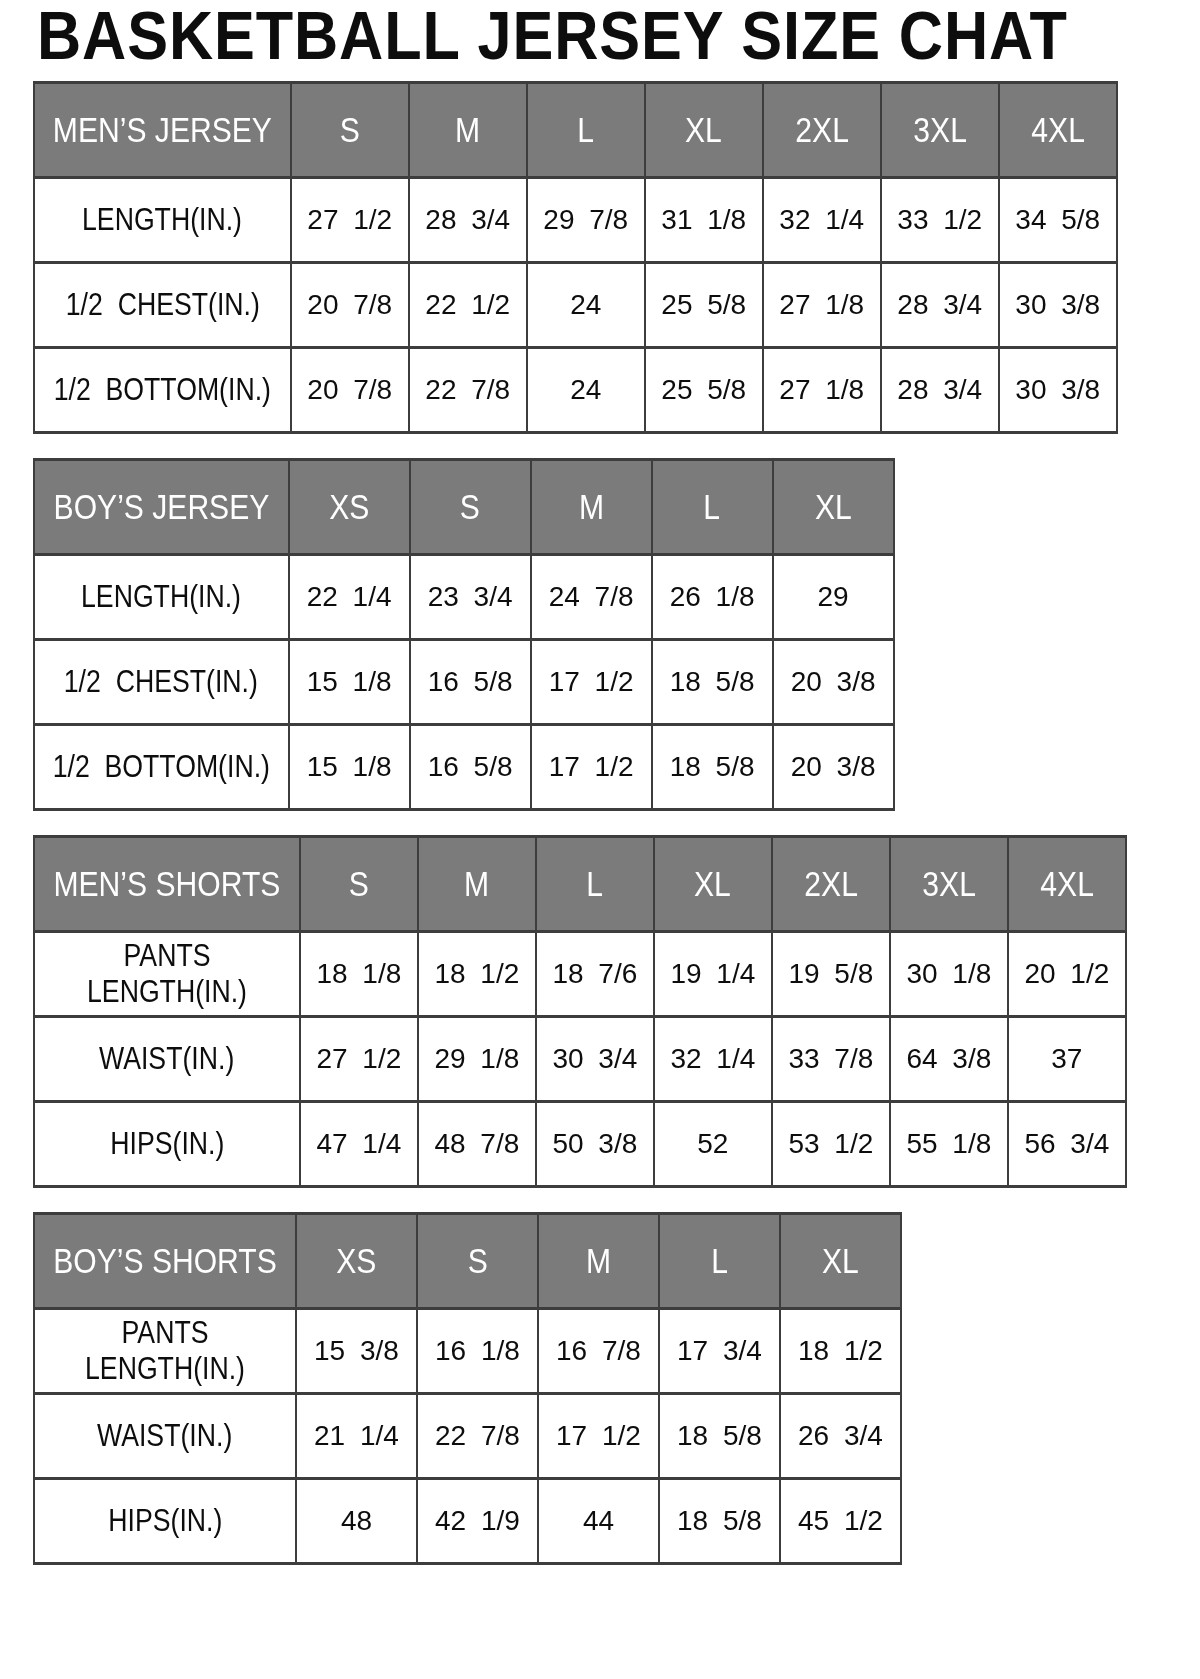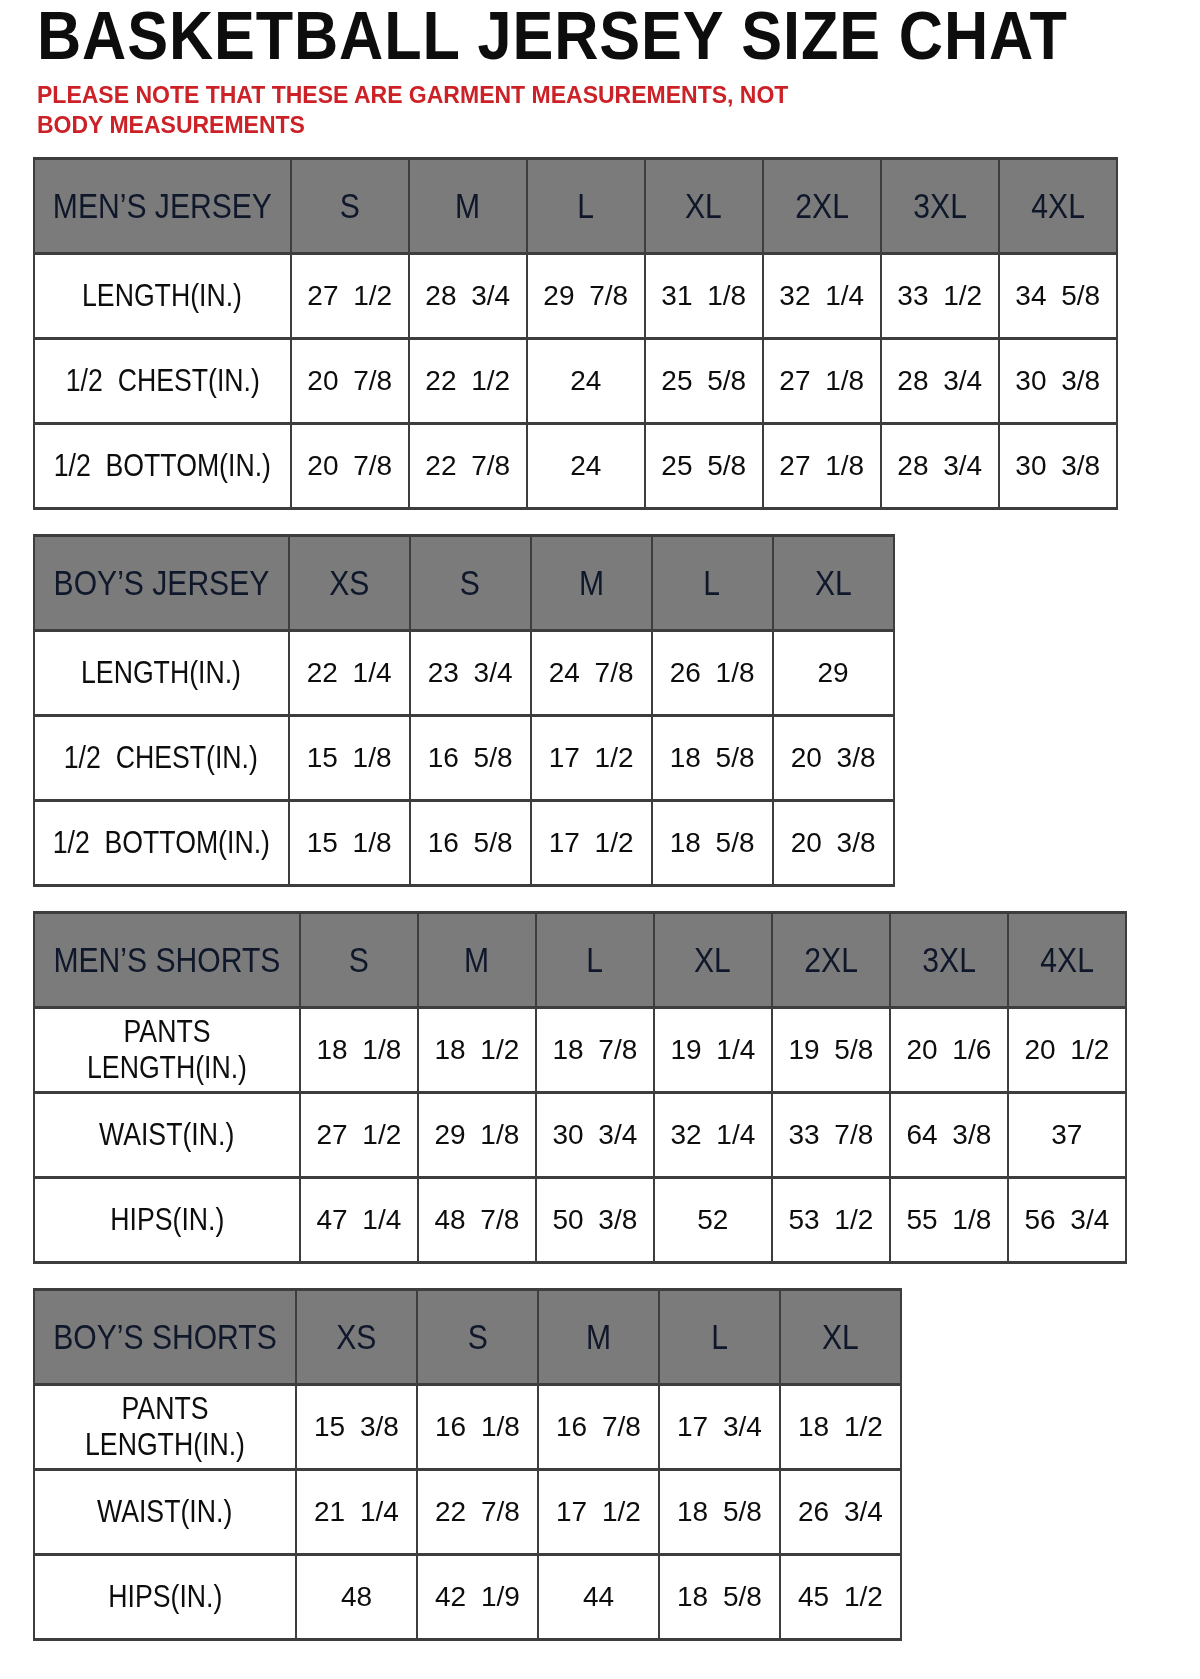--- a/index.html
+++ b/index.html
@@ -26,39 +26,38 @@
   table.size-table{
     border-collapse:collapse;table-layout:fixed;
     margin:0 0 24px 0;
   }
   .size-table th,.size-table td{
     border:2px solid #3d3d3d;
     border-top-width:3px;border-bottom-width:3px;
     text-align:center;vertical-align:middle;padding:0;
   }
   .size-table thead th{
-    background:#7b7b7b;color:#0f172a;
+    background:#7b7b7b;color:#ffffff;
     font-weight:400;font-size:35px;height:92px;
   }
   .size-table tbody td{font-size:28px;height:82px;background:#ffffff;}
   .size-table td.row-label{font-weight:400;font-size:31px;}
   .squish{display:inline-block;white-space:pre;}
   thead th .squish,.row-label .squish{transform:scaleX(0.86);}
   td.size-value .squish{word-spacing:7px;}
   .wide col.label-col{width:243px;}
   .wide col.size-col{width:118px;}
   .narrow col.label-col{width:252px;}
   .narrow col.size-col{width:121px;}
 </style>
 </head>
 <body>
 
 <div class="page">
   <h1 class="page-title">BASKETBALL JERSEY SIZE CHAT</h1>
-  <p class="note top">PLEASE NOTE THAT THESE ARE GARMENT MEASUREMENTS, NOT BODY MEASUREMENTS</p>
   <div class="tables">
       <table class="size-table wide">
         <colgroup>
           <col class="label-col">
           <col class="size-col">
           <col class="size-col">
           <col class="size-col">
           <col class="size-col">
           <col class="size-col">
           <col class="size-col">
@@ -177,24 +176,24 @@
             <th class=""><span class="squish">3XL</span></th>
             <th class=""><span class="squish">4XL</span></th>
           </tr>
         </thead>
         <tbody>
           <tr>
             <td class="row-label"><span class="squish">PANTS
 LENGTH(IN.)</span></td>
             <td class="size-value"><span class="squish">18 1/8</span></td>
             <td class="size-value"><span class="squish">18 1/2</span></td>
-            <td class="size-value"><span class="squish">18 7/8</span></td>
+            <td class="size-value"><span class="squish">18 7/6</span></td>
             <td class="size-value"><span class="squish">19 1/4</span></td>
             <td class="size-value"><span class="squish">19 5/8</span></td>
-            <td class="size-value"><span class="squish">20 1/6</span></td>
+            <td class="size-value"><span class="squish">30 1/8</span></td>
             <td class="size-value"><span class="squish">20 1/2</span></td>
           </tr>
           <tr>
             <td class="row-label"><span class="squish">WAIST(IN.)</span></td>
             <td class="size-value"><span class="squish">27 1/2</span></td>
             <td class="size-value"><span class="squish">29 1/8</span></td>
             <td class="size-value"><span class="squish">30 3/4</span></td>
             <td class="size-value"><span class="squish">32 1/4</span></td>
             <td class="size-value"><span class="squish">33 7/8</span></td>
             <td class="size-value"><span class="squish">64 3/8</span></td>

